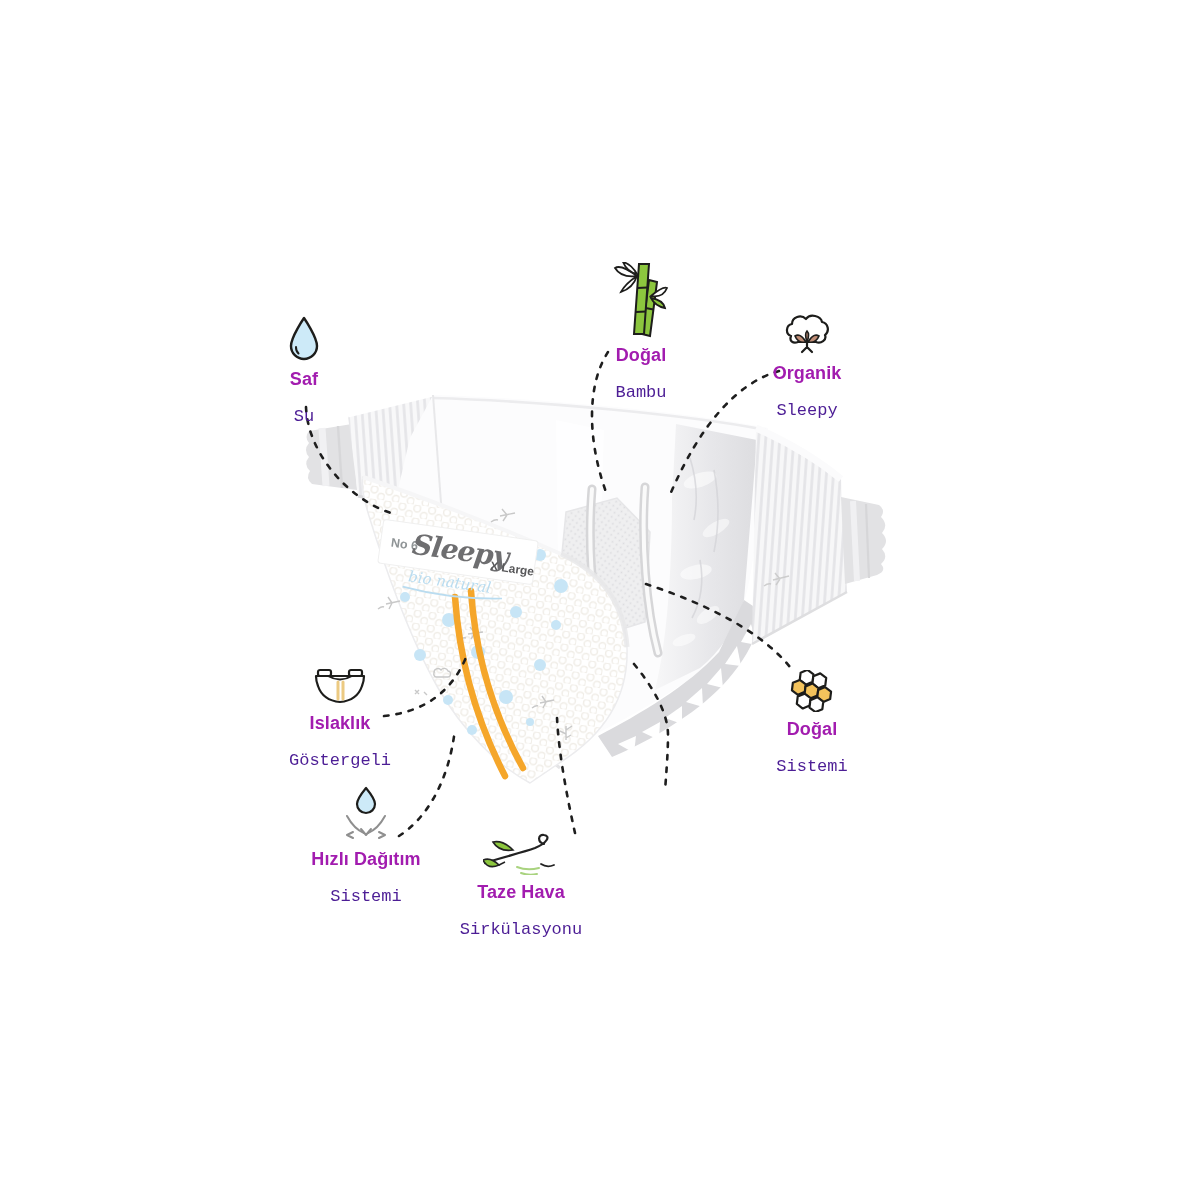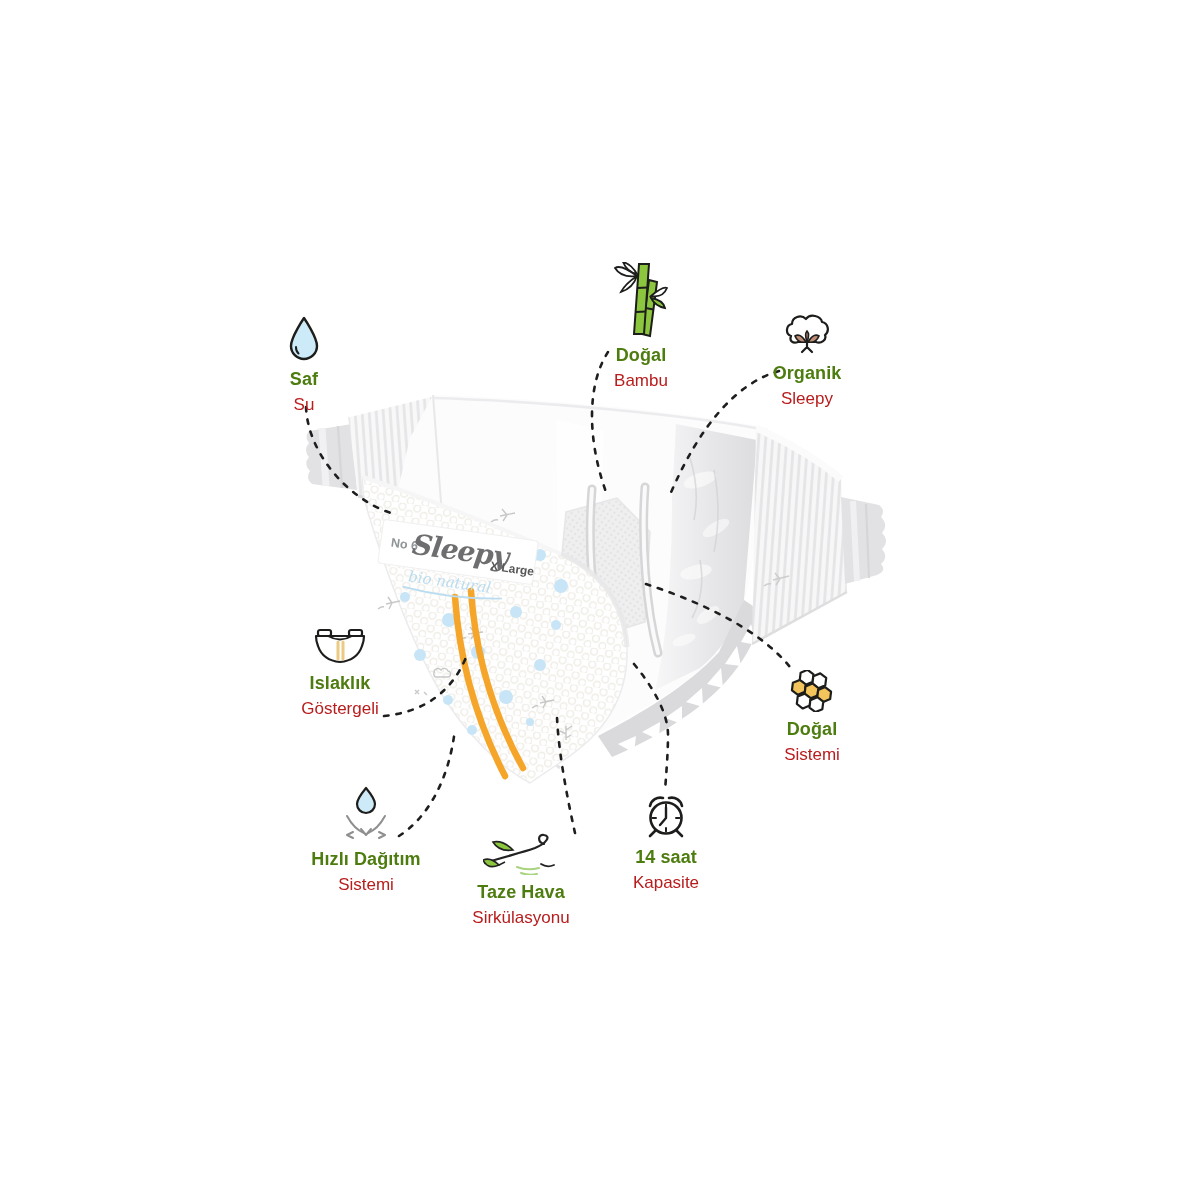--- a/index.html
+++ b/index.html
@@ -1,22 +1,22 @@
 <!DOCTYPE html>
 <html><head>
 <meta charset="utf-8">
 <style>
   html,body{margin:0;padding:0;background:#ffffff;}
   .stage{position:relative;width:1200px;height:1200px;margin:0 auto;background:#ffffff;
          font-family:"Liberation Sans",sans-serif;overflow:hidden;}
   .diaper-svg{position:absolute;left:0;top:0;}
   .callout{position:absolute;display:flex;flex-direction:column;align-items:center;text-align:center;}
   .callout .ic{margin-bottom:7px;flex:0 0 auto;}
-  .f-title{font-size:18px;font-weight:800;color:#4d7c0f;line-height:1.12;letter-spacing:.1px;white-space:nowrap;}
-  .f-sub{font-size:17px;font-weight:400;color:#b91c1c;line-height:1.15;margin-top:6px;white-space:nowrap;}
+  .f-title{font-size:18px;font-weight:800;color:#a21caf;line-height:1.12;letter-spacing:.1px;white-space:nowrap;}
+  .f-sub{font-size:17px;font-weight:400;color:#4c1d95;line-height:1.15;margin-top:18px;white-space:nowrap;font-family:Liberation Mono, monospace;}
 </style>
 </head>
 <body>
 
 <div class="stage">
 
   <svg class="diaper-svg" width="1200" height="1200" viewBox="0 0 1200 1200">
     <defs>
       <pattern id="ribsL" width="7" height="10" patternUnits="userSpaceOnUse" patternTransform="rotate(-4)">
         <rect width="7" height="10" fill="#f8f8f9"></rect>
@@ -196,21 +196,21 @@
       <path d="M7 22 C1 20 2 11 8 10 C8 3 17 0 22 5 C26 -1 37 2 38 8 C44 9 46 17 41 21 C43 26 37 30 32 28 L14 28 C9 30 5 27 7 22 Z" fill="#ffffff" stroke="#1d1d1b" stroke-width="2.2" stroke-linejoin="round"></path>
       <path d="M22 28 C18 21 14 20 11 22 C13 27 17 29 22 28 Z" fill="#c08d76" stroke="#1d1d1b" stroke-width="1.6"></path>
       <path d="M24 28 C28 21 32 20 35 22 C33 27 29 29 24 28 Z" fill="#c08d76" stroke="#1d1d1b" stroke-width="1.6"></path>
       <path d="M23 28 C21 22 21 19 23 17 C25 19 25 23 23 28 Z" fill="#c08d76" stroke="#1d1d1b" stroke-width="1.6"></path>
       <path d="M23 29 V33 M23 33 L18 38 M23 33 L28 38" fill="none" stroke="#1d1d1b" stroke-width="2.2" stroke-linecap="round"></path>
     </svg>
     <div class="f-title">Organik</div>
     <div class="f-sub">Sleepy</div>
   </div>
 
-  <div class="callout" style="left:278px;top:628px;width:124px;">
+  <div class="callout" style="left:278px;top:668px;width:124px;">
     <svg class="ic" width="54" height="38" viewBox="0 0 54 38">
       <rect x="5" y="2" width="13" height="6" rx="2" fill="#ffffff" stroke="#1d1d1b" stroke-width="2.2"></rect>
       <rect x="36" y="2" width="13" height="6" rx="2" fill="#ffffff" stroke="#1d1d1b" stroke-width="2.2"></rect>
       <path d="M3 8 C3 8 3 13 5 18 C8 27 16 33 27 34 C38 33 46 27 49 18 C51 13 51 8 51 8 Z" fill="#ffffff" stroke="#1d1d1b" stroke-width="2.2" stroke-linejoin="round"></path>
       <path d="M25 14 V31 M30 14 V31" stroke="#ecca82" stroke-width="3" stroke-linecap="round"></path>
       <path d="M15 8 Q27 15 39 8" fill="none" stroke="#1d1d1b" stroke-width="1.8"></path>
     </svg>
     <div class="f-title">Islaklık</div>
     <div class="f-sub">Göstergeli</div>
   </div>
@@ -252,26 +252,14 @@
         <path d="M42 30 C36 41 30 45 25 47"></path>
         <path d="M23 49 L18 43 M23 49 L28 43"></path>
         <path d="M10 46 L4 49 L10 52"></path>
         <path d="M36 46 L42 49 L36 52"></path>
       </g>
     </svg>
     <div class="f-title">Hızlı Dağıtım</div>
     <div class="f-sub">Sistemi</div>
   </div>
 
-  <div class="callout" style="left:606px;top:794px;width:120px;">
-    <svg class="ic" width="44" height="46" viewBox="0 0 44 46">
-      <path d="M6 12 A10.5 10.5 0 0 1 19 4" fill="none" stroke="#1d1d1b" stroke-width="2.6" stroke-linecap="round"></path>
-      <path d="M25 4 A10.5 10.5 0 0 1 38 12" fill="none" stroke="#1d1d1b" stroke-width="2.6" stroke-linecap="round"></path>
-      <circle cx="22" cy="24" r="15.5" fill="#ffffff" stroke="#1d1d1b" stroke-width="2.6"></circle>
-      <path d="M22 10.5 V14 M35.5 24 H32 M22 37.5 V34 M8.5 24 H12" stroke="#1d1d1b" stroke-width="2" stroke-linecap="round"></path>
-      <path d="M22 24 V13.5 M22 24 L16 31" stroke="#1d1d1b" stroke-width="2.4" stroke-linecap="round"></path>
-      <path d="M11 37 L6 42 M33 37 L38 42" stroke="#1d1d1b" stroke-width="2.6" stroke-linecap="round"></path>
-    </svg>
-    <div class="f-title">14 saat</div>
-    <div class="f-sub">Kapasite</div>
-  </div>
 
 </div>
 
 </body></html>

